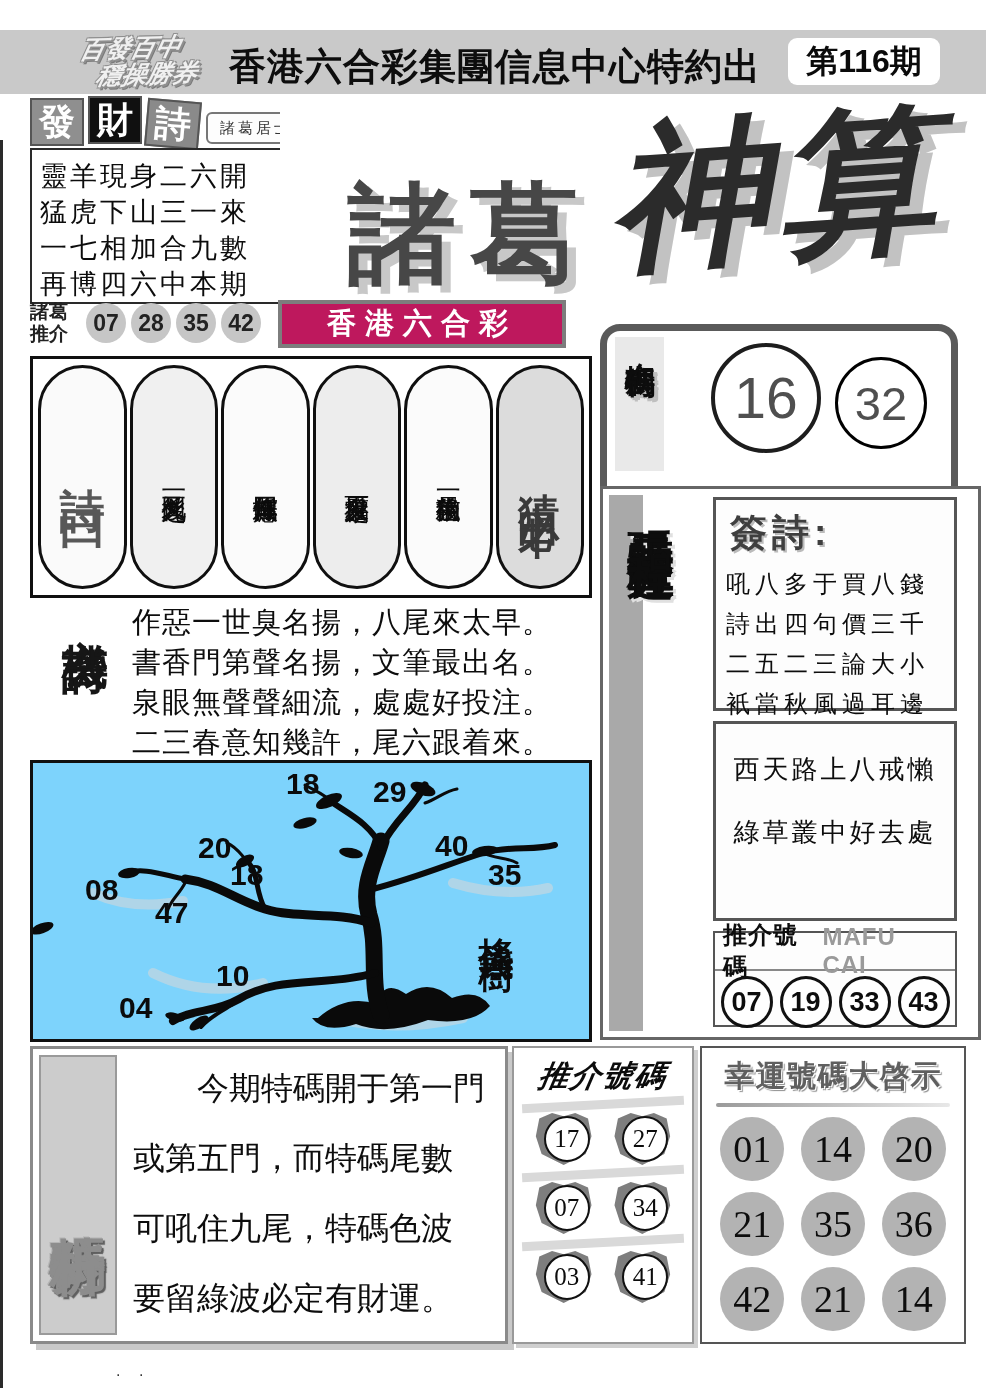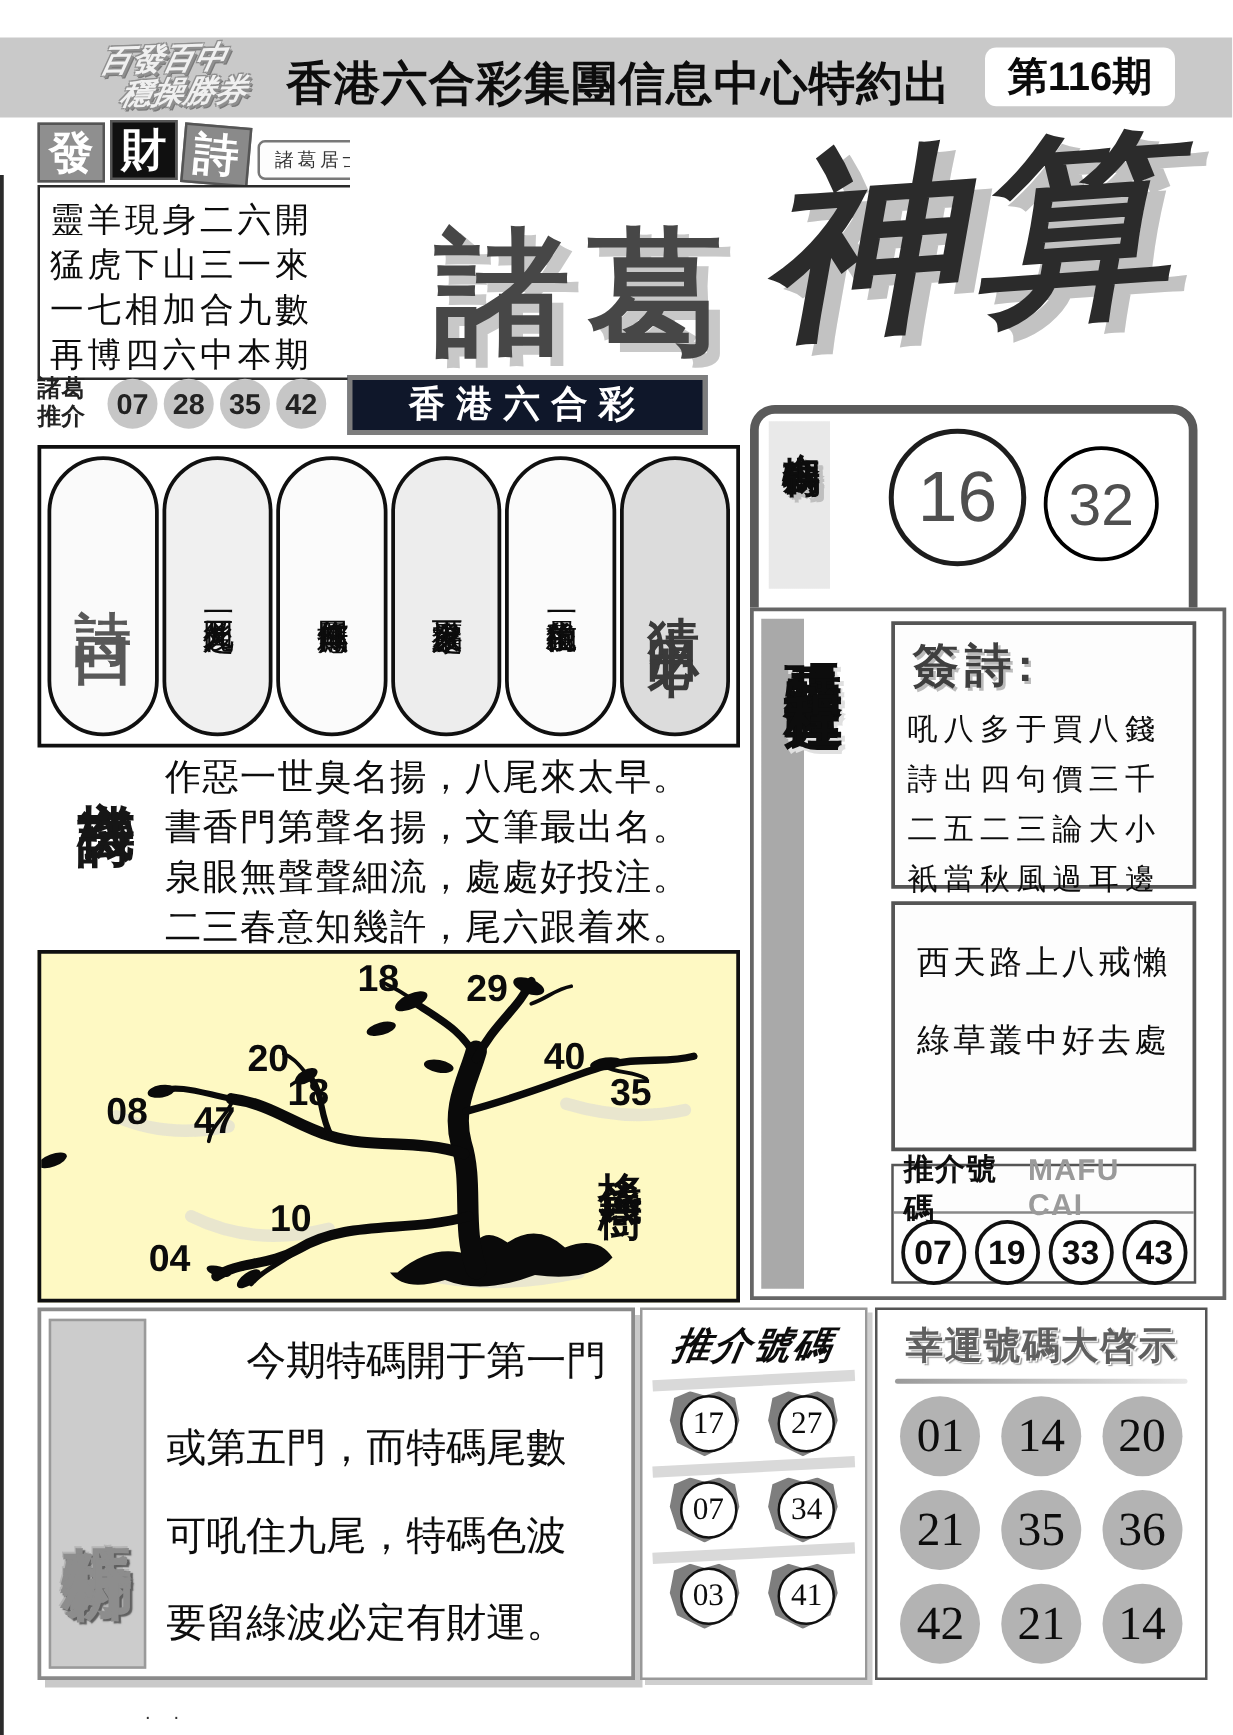--- a/index.html
+++ b/index.html
@@ -44,21 +44,21 @@
   .facai-circle { width:40px; height:40px; border-radius:50%; background:#c6c6c6; display:flex;
     align-items:center; justify-content:center; font-size:23px; font-weight:bold; color:#222; }
 
   
   .masthead { position:absolute; left:280px; top:96px; width:686px; height:204px; background:#fff; }
   .mh-zhuge { position:absolute; left:68px; top:66px; font-size:108px; font-weight:bold; letter-spacing:14px;
     color:#474747; text-shadow:9px 7px 0 #c8c8c8; white-space:nowrap; }
   .mh-shensuan { position:absolute; left:330px; top:-12px; font-size:158px; font-weight:bold; font-style:italic;
     font-family:"Liberation Serif","DejaVu Serif",serif; letter-spacing:8px; color:#2b2b2b;
     transform:rotate(-4deg); text-shadow:12px 9px 0 #c2c2c2; white-space:nowrap; }
-  .lottery-banner { position:absolute; left:278px; top:300px; width:288px; height:48px; background:#0f172a;
+  .lottery-banner { position:absolute; left:278px; top:300px; width:288px; height:48px; background:#be185d;
     border:4px solid #7d7d7d; box-sizing:border-box; display:flex; align-items:center; justify-content:center;
     color:#fff; font-size:29px; font-weight:bold; letter-spacing:9px; }
 
   
   .special { position:absolute; left:600px; top:324px; width:358px; height:190px; border:7px solid #5a5a5a;
     border-radius:20px; box-sizing:border-box; background:#fff; }
   .special-label { position:absolute; left:8px; top:6px; height:130px; font-size:30px; font-weight:bold;
     color:#0d0d0d; letter-spacing:2px; text-shadow:4px 4px 0 #bfbfbf;
     background:linear-gradient(to right,#e9e9e9 0 100%); padding:2px 4px; }
   .sp-circle { position:absolute; border-radius:50%; background:#fff; display:flex; align-items:center;
@@ -81,21 +81,21 @@
 
   
   .xuanji { position:absolute; left:30px; top:600px; width:562px; height:160px; }
   .xuanji-label { position:absolute; left:30px; top:2px; font-size:46px; line-height:52px; font-weight:900;
     color:#161616; letter-spacing:4px; }
   .xuanji-lines { position:absolute; left:102px; top:2px; }
   .xuanji-lines div { font-size:29px; line-height:40px; letter-spacing:1px; color:#0d0d0d; white-space:nowrap; }
 
   
   .tree-box { position:absolute; left:30px; top:760px; width:562px; height:282px; border:3px solid #101010;
-    box-sizing:border-box; background:#fef9c3; }
+    box-sizing:border-box; background:#7dd3fc; }
   .tree-num { position:absolute; font-size:30px; font-weight:bold; color:#0b0b0b; }
   .tree-label { position:absolute; left:438px; top:146px; font-size:35px; font-weight:bold;
     font-family:"Liberation Serif","DejaVu Serif",serif; letter-spacing:10px; color:#0b0b0b; }
 
   
   .zodiac { position:absolute; left:600px; top:486px; width:381px; height:554px; border:3px solid #666;
     box-sizing:border-box; background:#fff; }
   .zodiac-strip { position:absolute; left:6px; top:6px; width:98px; height:536px;
     background:linear-gradient(to right,#a9a9a9 0 34px,#fff 34px); }
   .zodiac-title { position:absolute; left:22px; top:4px; font-size:47px; line-height:53px; font-weight:bold;
@@ -281,21 +281,21 @@
         <ellipse cx="142" cy="254" rx="10" ry="4" transform="rotate(15 142 254)"></ellipse>
       </g>
     </svg>
     <span class="tree-num" style="left:253px; top:4px;">18</span>
     <span class="tree-num" style="left:340px; top:12px;">29</span>
     <span class="tree-num" style="left:165px; top:68px;">20</span>
     <span class="tree-num" style="left:197px; top:95px;">18</span>
     <span class="tree-num" style="left:378px; top:66px;margin-left:24px;">40</span>
     <span class="tree-num" style="left:455px; top:95px;">35</span>
     <span class="tree-num" style="left:52px;  top:110px;">08</span>
-    <span class="tree-num" style="left:122px; top:117px;">47</span>
+    <span class="tree-num" style="left:122px; top:133px;">47</span>
     <span class="tree-num" style="left:183px; top:196px;">10</span>
     <span class="tree-num" style="left:86px;  top:228px;">04</span>
     <div class="tree-label vtext">搖錢樹</div>
   </div>
 
   <div class="zodiac">
     <div class="zodiac-strip"></div>
     <div class="zodiac-title vtext">張天師十二生肖算運程</div>
 
     <div class="subbox qianshi">

